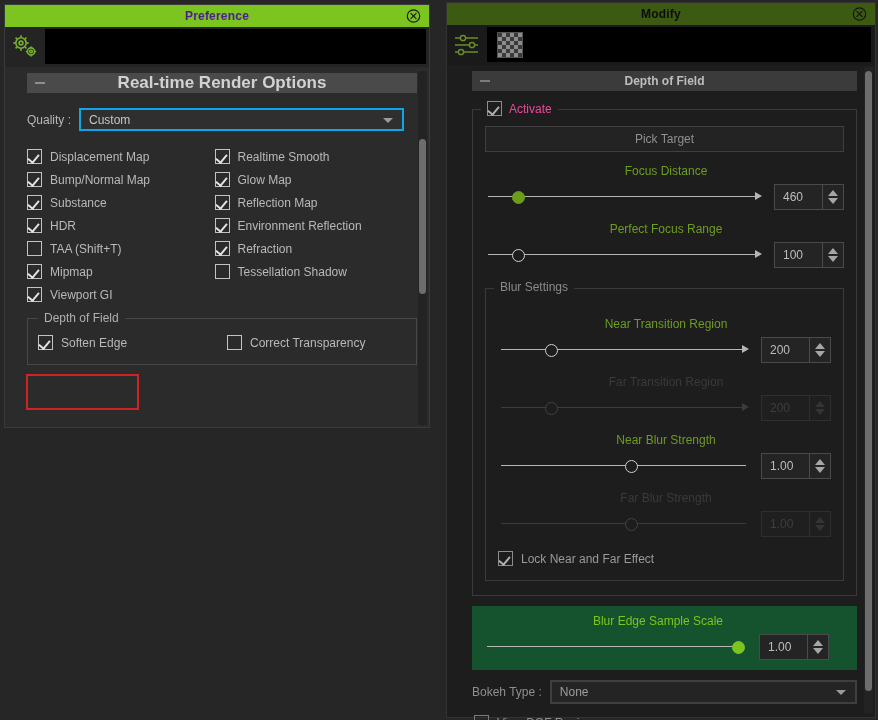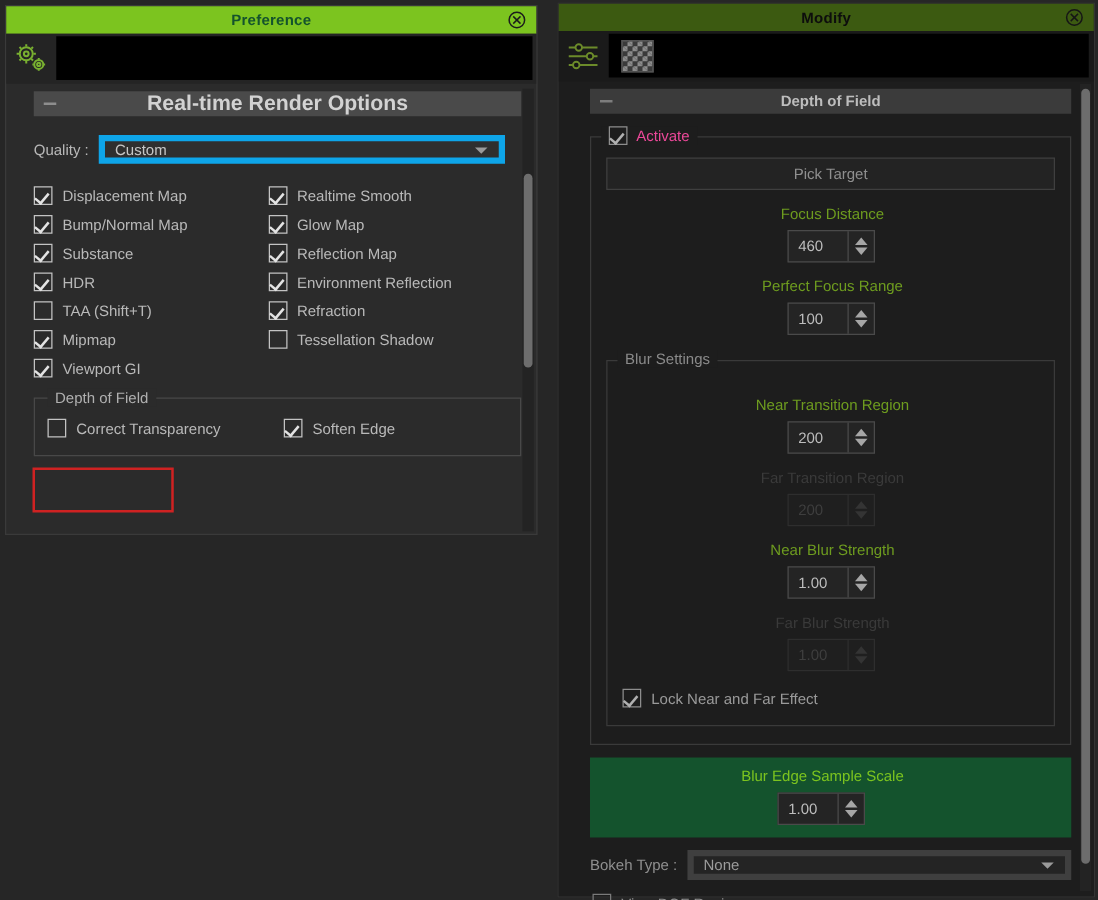--- a/index.html
+++ b/index.html
@@ -13,21 +13,21 @@
     position:relative;
   }
   .panel{position:absolute;}
 
   
   .titlebar{
     height:22px;position:relative;
     display:flex;align-items:center;justify-content:center;
   }
   .titlebar .title{
-    font-size:12px;font-weight:bold;color:#14532d;letter-spacing:.2px;
+    font-size:12px;font-weight:bold;color:#4c1d95;letter-spacing:.2px;
   }
   .titlebar.focused{background:#7cc41f;}
   .titlebar.unfocused{background:#3c5a11;}
   .titlebar.unfocused .title{color:#0d0d0d;}
   .close-btn{
     position:absolute;right:8px;top:50%;transform:translateY(-50%);
     width:15px;height:15px;cursor:pointer;
   }
   .close-btn svg{display:block;}
 
@@ -58,21 +58,21 @@
   .section-header .collapse{
     position:absolute;left:8px;top:50%;transform:translateY(-50%);
     width:10px;height:2px;background:#8e8e8e;
   }
 
   .quality-row{
     display:flex;align-items:center;margin:15px 0 0 22px;
   }
   .quality-label{color:#b9b9b9;font-size:12px;margin-right:8px;}
   .combo{
-    position:relative;background:#2f2f2f;border:5px solid #0ea5e9;
+    position:relative;background:#2f2f2f;border:2px solid #0ea5e9;
     height:23px;display:flex;align-items:center;
     color:#c6c6c6;font-size:12px;padding-left:8px;box-sizing:border-box;
     cursor:pointer;
   }
   .combo .caret{
     position:absolute;right:9px;top:50%;margin-top:-2px;
     width:0;height:0;border-left:5px solid transparent;
     border-right:5px solid transparent;border-top:5px solid #9a9a9a;
   }
   #quality-combo{width:325px;}
@@ -161,21 +161,21 @@
   .wide-btn{
     height:24px;border:1px solid #3f3f3f;background:#232323;
     display:flex;align-items:center;justify-content:center;
     color:#8f8f8f;font-size:12px;cursor:pointer;
   }
 
   .slabel{font-size:12px;color:#6e9c1f;margin:12px 0 0 3px;text-align:center;}
   .slabel.dim{color:#3a3a3a;}
   .slabel.bright{color:#7cc41f;}
 
-  .slider-row{display:flex;align-items:center;margin-top:6px;flex-direction:column;}
+  .slider-row{display:flex;align-items:center;margin-top:6px;}
   .track-wrap{position:relative;flex:1;height:18px;margin-right:12px;}
   .track{
     position:absolute;left:3px;right:3px;top:8px;height:1px;background:#b6b6b6;
   }
   .track.dim{background:#3b3b3b;}
   .arrowhead{
     position:absolute;right:0;top:4px;width:0;height:0;
     border-top:4px solid transparent;border-bottom:4px solid transparent;
     border-left:7px solid #b6b6b6;
   }
@@ -330,27 +330,27 @@
         </div>
         <div class="cb">
           <span class="box checked"></span>
           <span class="label">Viewport GI</span>
         </div>
       </div>
 
     <div class="groupbox" id="pref-dof">
       <span class="gb-title">Depth of Field</span>
       <div style="display:grid;grid-template-columns:1fr 1fr;padding-left:10px;">
+        <div class="cb" id="soften-edge">
+          <span class="box checked"></span>
+          <span class="label">Soften Edge</span>
+        </div>
         <div class="cb">
           <span class="box"></span>
           <span class="label">Correct Transparency</span>
-        </div>
-        <div class="cb" id="soften-edge">
-          <span class="box checked"></span>
-          <span class="label">Soften Edge</span>
         </div>
       </div>
     </div>
 
     <div class="annot" style="left:21px;top:347px;width:113px;height:36px;"></div>
 
     <div class="vscroll" style="right:2px;top:44px;bottom:2px;">
       <div class="vthumb" style="top:68px;height:155px;"></div>
     </div>
   </div>

